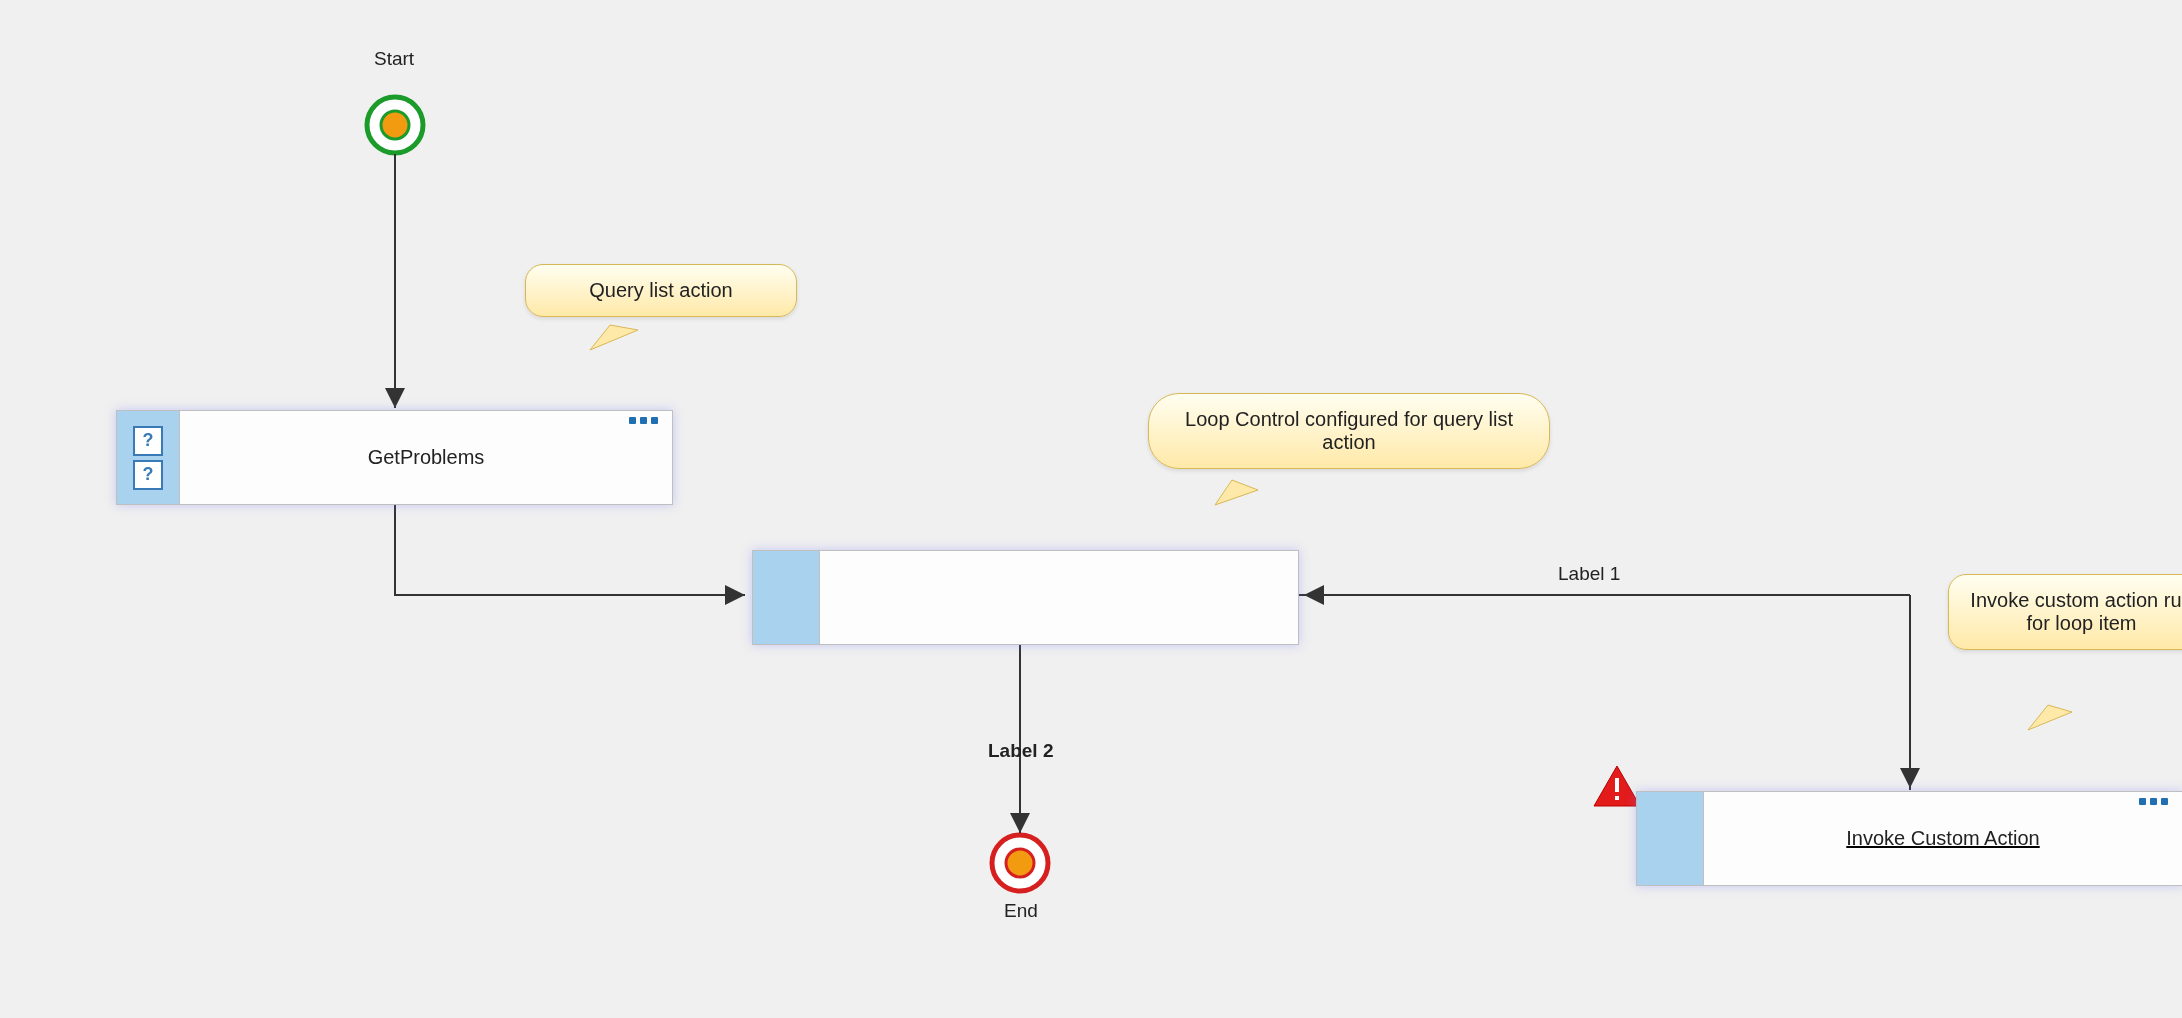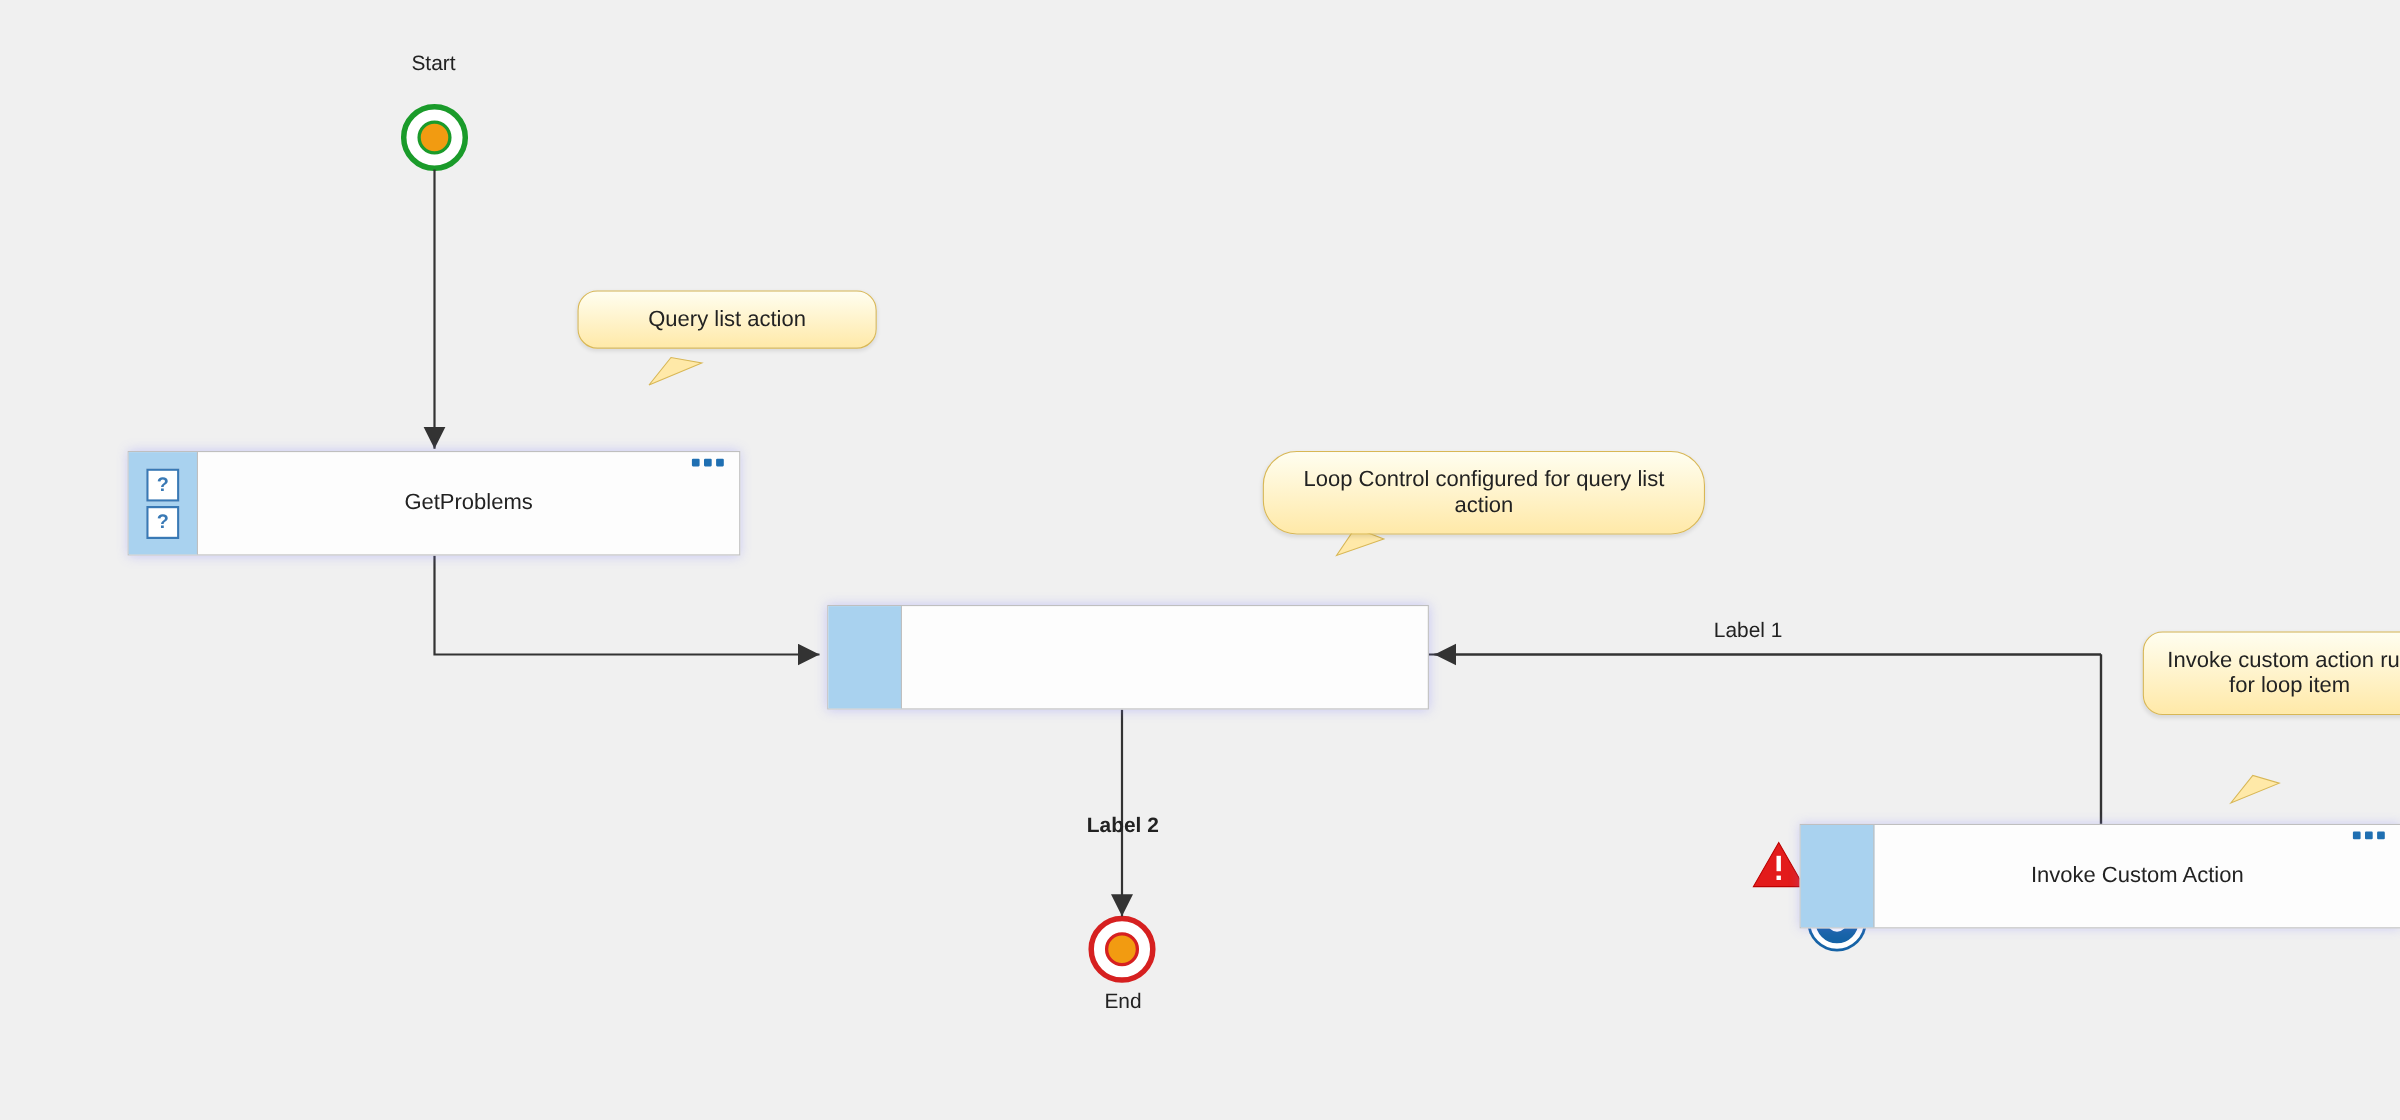--- a/index.html
+++ b/index.html
@@ -193,37 +193,37 @@
           <span></span>
         </div>
       <div class="node-label">GetProblems</div>
     </div>
   </div>
 
   <div class="node-box" style="left:752px; top:550px; width:545px; height:93px;">
     <div class="node-icon-area single" style="width:66px;"></div>
   </div>
 
-  <div class="node-box" style="left:1636px; top:749px; width:545px; height:93px;">
+  <div class="node-box" style="left:1636px; top:791px; width:545px; height:93px;text-decoration:underline;">
     <div class="node-icon-area single" style="width:66px;"></div>
     <div class="node-body">
       <div class="node-menu">
           <span></span>
           <span></span>
           <span></span>
         </div>
       <div class="node-label">Invoke Custom Action</div>
     </div>
   </div>
 
   <div class="callout" style="left:525px; top:264px; width:230px;text-align:center;">
     <span>Query list action</span>
   </div>
 
-  <div class="callout" style="left:1148px; top:410px; width:360px;border-radius:31px;">
+  <div class="callout" style="left:1148px; top:393px; width:360px;border-radius:31px;">
     <span>Loop Control configured for query list action</span>
   </div>
 
   <div class="callout" style="left:1948px; top:574px; width:225px;">
     <span>Invoke custom action run for loop item</span>
   </div>
 
   <div class="label-text" style="left:1558px; top:563px;text-align:center;">Label 1</div>
   <div class="label-text" style="left:988px; top:740px;font-weight:bold;">Label 2</div>
 

